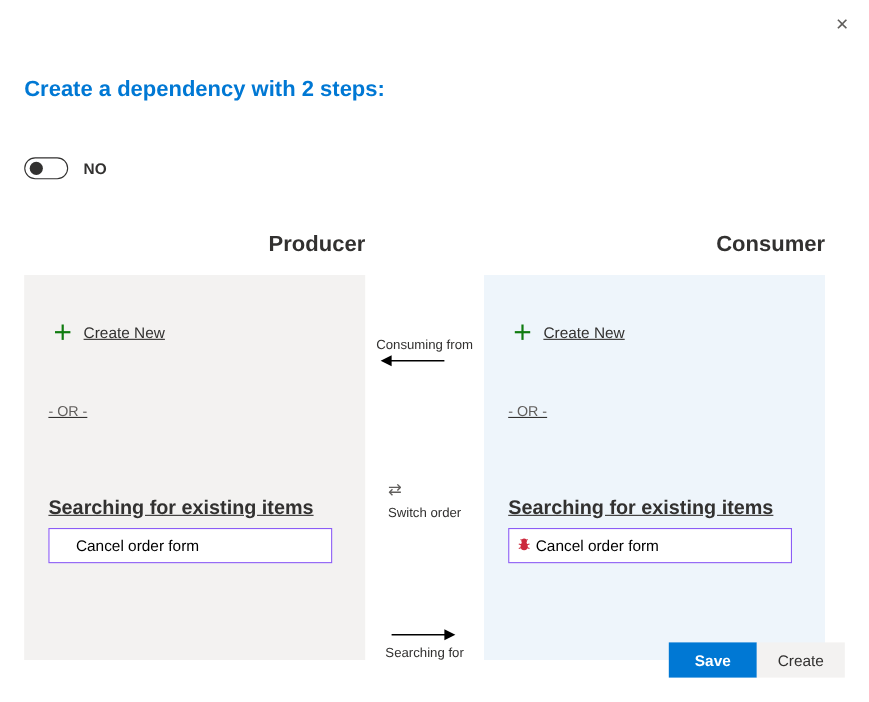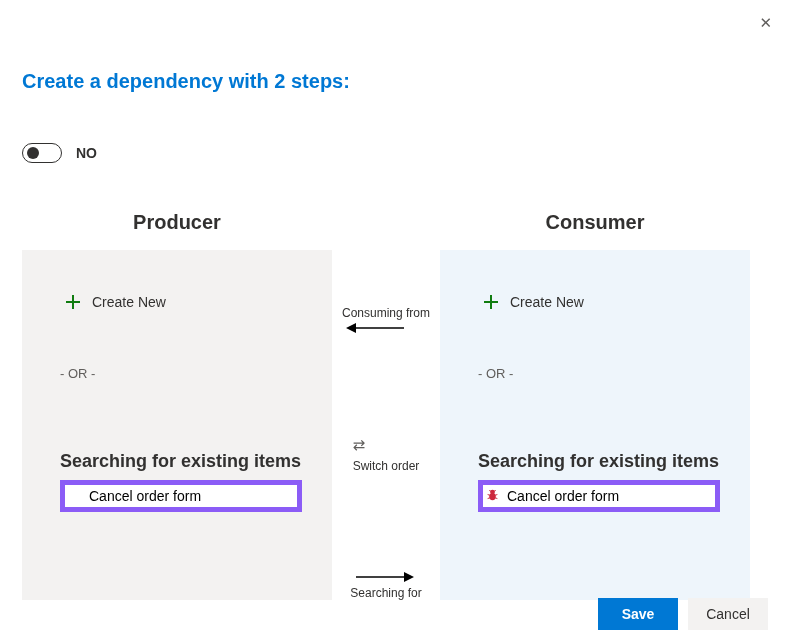--- a/index.html
+++ b/index.html
@@ -64,30 +64,31 @@
     .panels {
       display: flex;
       align-items: stretch;
     }
     .panel {
       width: 310px;
       display: flex;
       flex-direction: column;
     }
     .panel-title {
-      text-align: center;
+      text-align: right;
       font-size: 20px;
       font-weight: 600;
       margin-bottom: 16px;
       color: #323130;
     }
     .panel-body {
       flex: 1;
-      padding: 44px 30px 26px 38px;
+      padding: 44px 30px 26px 22px;
       min-height: 290px;
+      text-decoration: underline;
     }
     .producer .panel-body { background: #f3f2f1; }
     .consumer .panel-body { background: #eef5fb; }
     .create-new {
       display: flex;
       align-items: center;
       gap: 12px;
       font-size: 14px;
       font-weight: 400;
       cursor: pointer;
@@ -117,21 +118,21 @@
       margin-bottom: 70px;
     }
     .search-label {
       font-size: 18px;
       font-weight: 600;
       margin-bottom: 8px;
     }
     .search-input {
       width: 100%;
       height: 32px;
-      border: 5px solid #8b5cf6;
+      border: 1px solid #8b5cf6;
       background: #fff;
       font-size: 14px;
       padding: 0 10px 0 24px;
       font-family: inherit;
     }
     .consumer .search-field { position: relative; }
     .consumer .bug-icon {
       position: absolute;
       left: 8px;
       top: 50%;
@@ -158,24 +159,23 @@
     .arrow-svg { display: block; }
     .swap-icon {
       font-size: 15px;
       margin-bottom: 4px;
       cursor: pointer;
       color: #605e5c;
     }
     .mid-label { font-size: 12px; margin-top: 1px; text-align: center; }
     .footer {
       position: absolute;
-      bottom: 8px;
+      bottom: 22px;
       right: 22px;
       display: flex;
-      gap: 10px;
     }
     .btn {
       height: 32px;
       min-width: 80px;
       padding: 0 16px;
       border: none;
       font-family: inherit;
       font-size: 14px;
       cursor: pointer;
     }
@@ -261,14 +261,14 @@
           <input class="search-input" type="text" value="Cancel order form" style="">
         </div>
       </div>
     </div>
 
   </div>
 </div>
 
 <div class="footer">
   <button class="btn btn-primary">Save</button>
-  <button class="btn btn-default">Cancel</button>
+  <button class="btn btn-default">Create</button>
 </div>
 
 </body></html>

